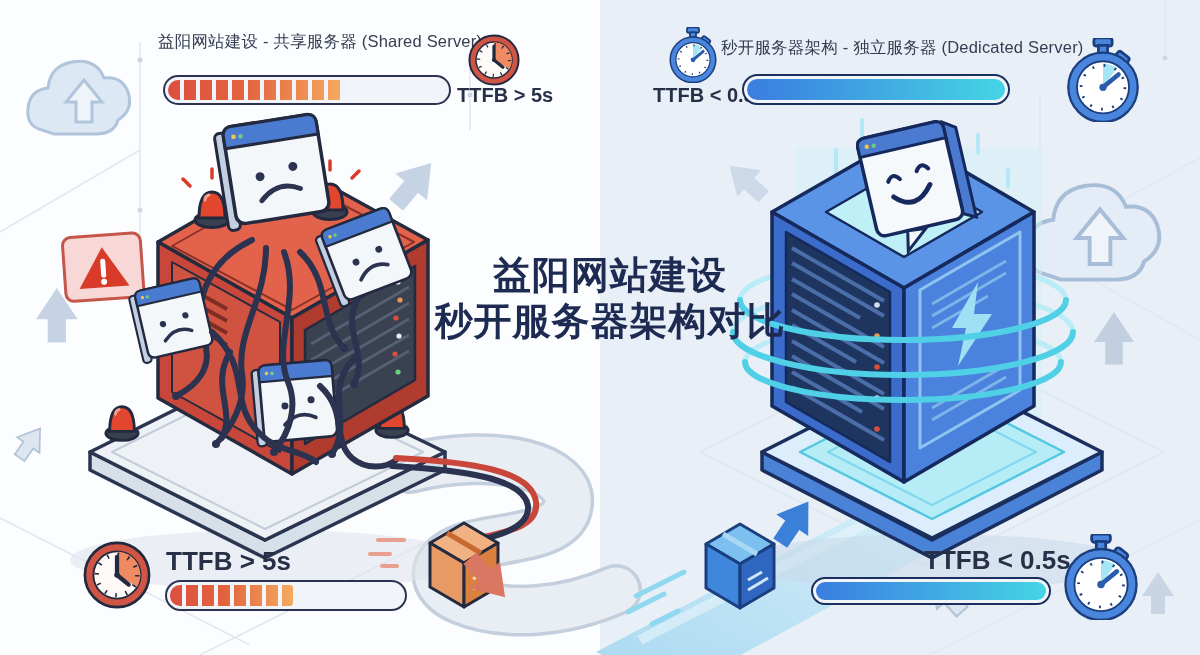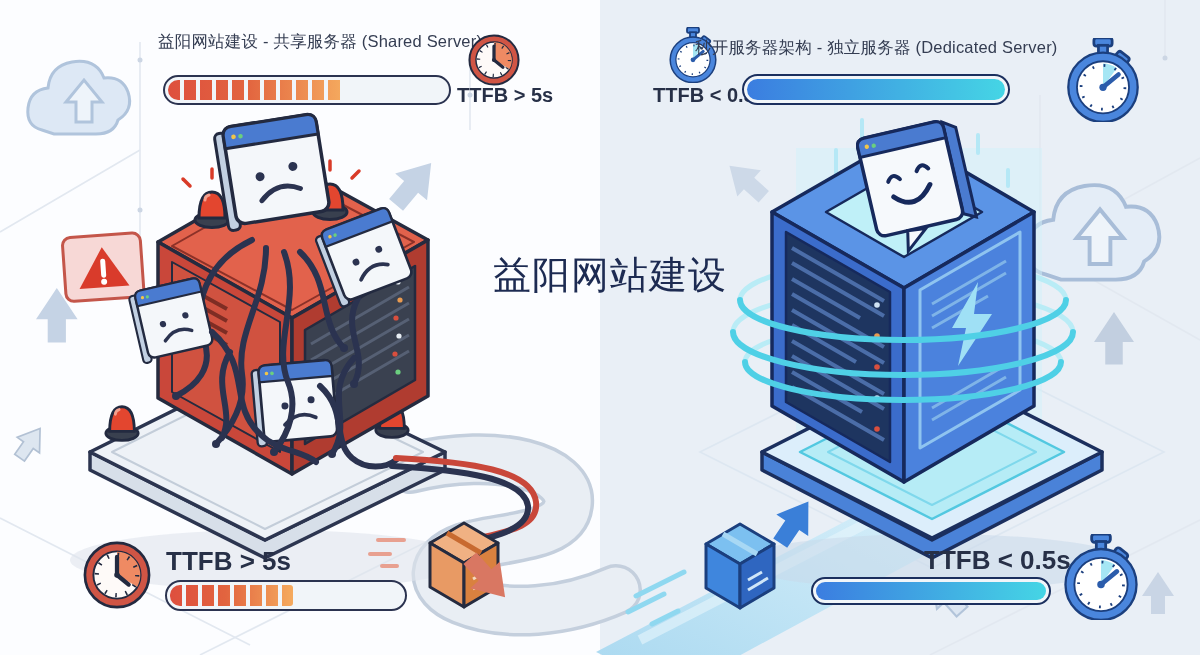--- a/index.html
+++ b/index.html
@@ -9,21 +9,21 @@
   .abs{position:absolute;}
   .hdr{font-size:16.5px;color:#343d52;letter-spacing:.2px;white-space:nowrap;}
   .ttfb-sm{font-size:20px;font-weight:bold;color:#273047;white-space:nowrap;}
   .ttfb-lg{font-size:26px;font-weight:bold;color:#273047;white-space:nowrap;}
   .pill{box-sizing:border-box;border:2.5px solid #2b3350;border-radius:16px;background:#f1f5f9;padding:3px;}
   .pill.blue{border-color:#1b2f5e;}
   .seg-fill{height:100%;border-radius:10px 3px 3px 10px;
     background-image:repeating-linear-gradient(90deg,rgba(0,0,0,0) 0 12px,#f1f5f9 12px 16px),
                      linear-gradient(90deg,#de4f3e 0%,#e2643f 45%,#f5aa5e 100%);}
   .grad-fill{height:100%;border-radius:11px;background:linear-gradient(90deg,#3b7de0 0%,#45d5e5 100%);}
-  .center-title{width:380px;text-align:center;font-size:38px;line-height:46px;font-weight:400;
+  .center-title{width:380px;text-align:center;font-size:38px;line-height:46px;font-weight:700;
     color:#1d2b52;letter-spacing:1px;}
 </style>
 </head>
 <body>
 
 <div class="stage">
 
 <svg class="scene" width="1200" height="655" viewBox="0 0 1200 655">
   <defs>
     <linearGradient id="gradPath" x1="0" y1="1" x2="1" y2="0">
@@ -304,21 +304,21 @@
         <rect x="54" y="17" width="15" height="8" rx="3" fill="#4a86dd" stroke="#1b3f7e" stroke-width="3"></rect>
       </g>
   <circle cx="40" cy="54" r="33" fill="#ffffff" stroke="#4a86dd" stroke-width="9"></circle>
   <circle cx="40" cy="54" r="38" fill="none" stroke="#1b3f7e" stroke-width="2.5"></circle>
   <circle cx="40" cy="54" r="28.5" fill="none" stroke="#1b3f7e" stroke-width="2"></circle>
   <path d="M40,54 L40,28 A26,26 0 0 1 55,33 Z" fill="#a5e6f4"></path>
   <circle cx="40" cy="54" r="24" fill="none" stroke="#1b3f7e" stroke-width="3" stroke-dasharray="2 10.56"></circle>
   <path d="M40,54 L57,40" stroke="#2b5cab" stroke-width="5" stroke-linecap="round"></path>
   <circle cx="40" cy="54" r="4" fill="#2b5cab"></circle>
 </svg>
-<div class="abs hdr" style="left:695px;top:37px;">秒开服务器架构 - 独立服务器 (Dedicated Server)</div>
+<div class="abs hdr" style="left:721px;top:37px;">秒开服务器架构 - 独立服务器 (Dedicated Server)</div>
 <div class="abs ttfb-sm" style="left:653px;top:84px;">TTFB &lt; 0.5s</div>
 <div class="abs pill blue" style="left:742px;top:74px;width:268px;height:31px;">
   <div class="grad-fill" style="width: 100%;"></div>
 </div>
 <svg class="abs" style="left:1066px;top:38px;" width="74" height="84" viewBox="0 0 80 92">
   <rect x="30" y="0" width="20" height="9" rx="3" fill="#4a86dd" stroke="#1b3f7e" stroke-width="3"></rect>
   <rect x="35" y="8" width="10" height="9" fill="#4a86dd" stroke="#1b3f7e" stroke-width="3"></rect>
   <g transform="rotate(38 61 21)">
         <rect x="54" y="17" width="15" height="8" rx="3" fill="#4a86dd" stroke="#1b3f7e" stroke-width="3"></rect>
       </g>
@@ -326,20 +326,21 @@
   <circle cx="40" cy="54" r="38" fill="none" stroke="#1b3f7e" stroke-width="2.5"></circle>
   <circle cx="40" cy="54" r="28.5" fill="none" stroke="#1b3f7e" stroke-width="2"></circle>
   <path d="M40,54 L40,28 A26,26 0 0 1 55,33 Z" fill="#a5e6f4"></path>
   <circle cx="40" cy="54" r="24" fill="none" stroke="#1b3f7e" stroke-width="3" stroke-dasharray="2 10.56"></circle>
   <path d="M40,54 L57,40" stroke="#2b5cab" stroke-width="5" stroke-linecap="round"></path>
   <circle cx="40" cy="54" r="4" fill="#2b5cab"></circle>
 </svg>
 
 <div class="abs center-title" style="left:420px;top:252px;">
   <div>益阳网站建设</div>
+  <div>秒开服务器架构对比</div>
 </div>
 
 <svg class="abs" style="left:83px;top:541px;" width="68" height="68" viewBox="0 0 64 64">
   <circle cx="32" cy="32" r="26" fill="#fefaf8" stroke="#d05545" stroke-width="7.5"></circle>
   <circle cx="32" cy="32" r="30.2" fill="none" stroke="#232a40" stroke-width="2.5"></circle>
   <circle cx="32" cy="32" r="22.2" fill="none" stroke="#232a40" stroke-width="1.8"></circle>
   <path d="M32,32 L32,10 A22,22 0 0 1 51,43 Z" fill="#ef8a63"></path>
   <circle cx="32" cy="32" r="19" fill="none" stroke="#232a40" stroke-width="4" stroke-dasharray="1.5 8.45"></circle>
   <path d="M32,32 L32,15 M32,32 L43,41" stroke="#232a40" stroke-width="4" stroke-linecap="round"></path>
   <circle cx="32" cy="32" r="2.6" fill="#232a40"></circle>

